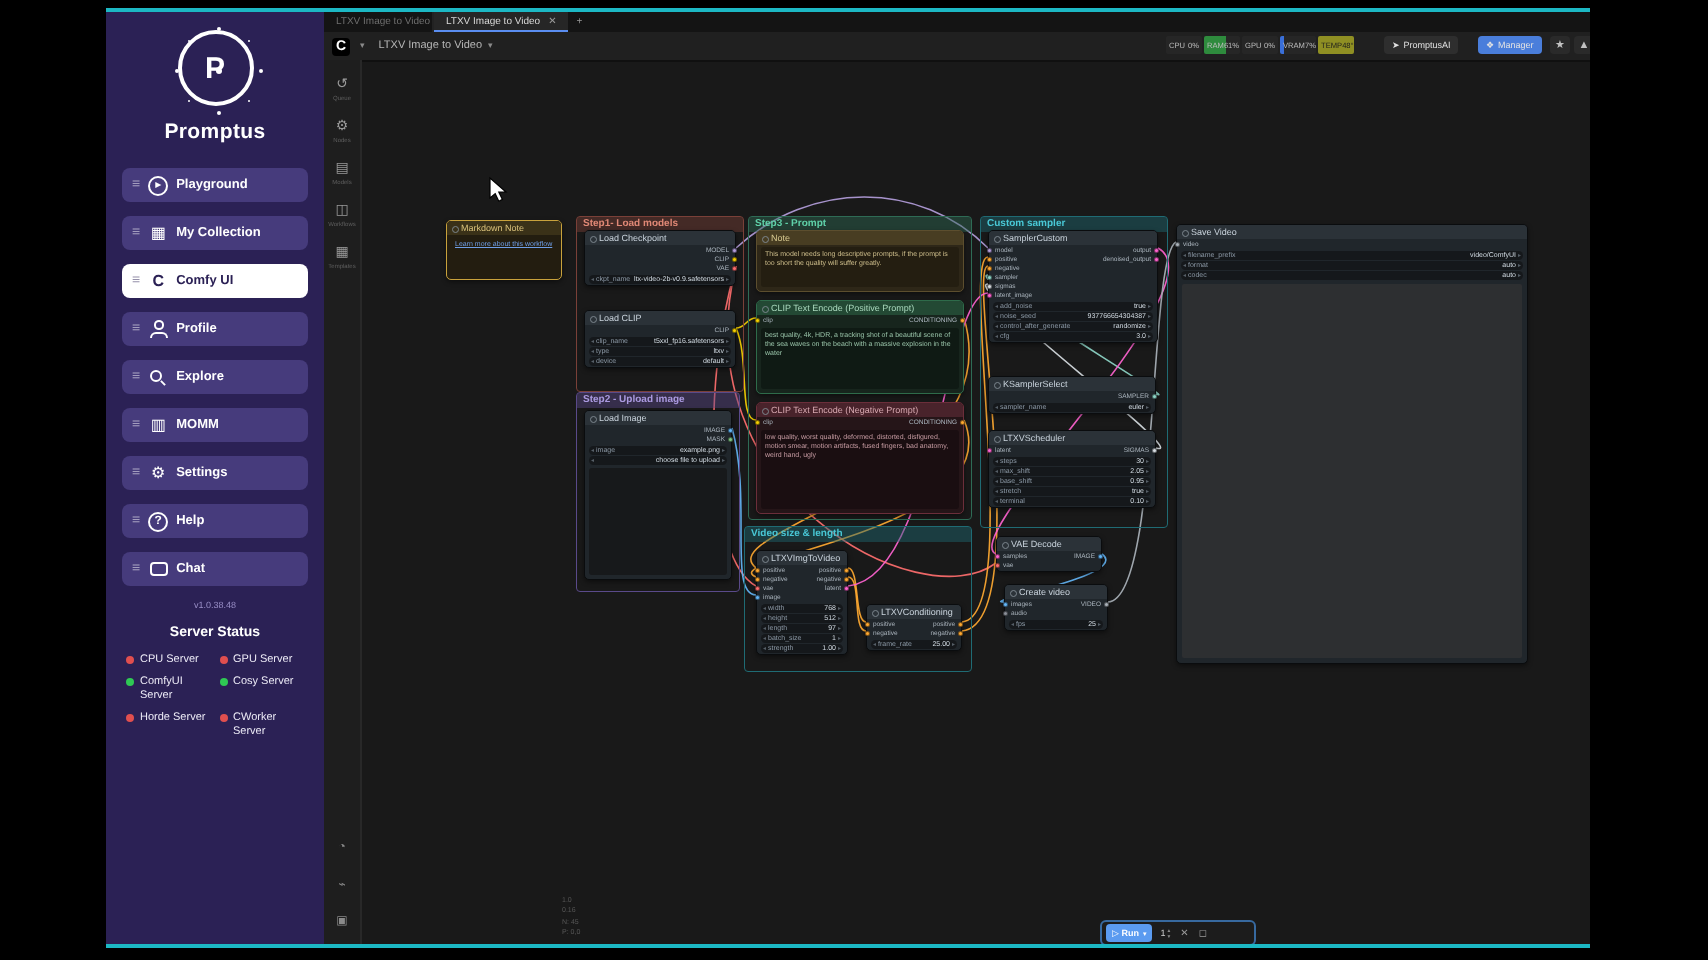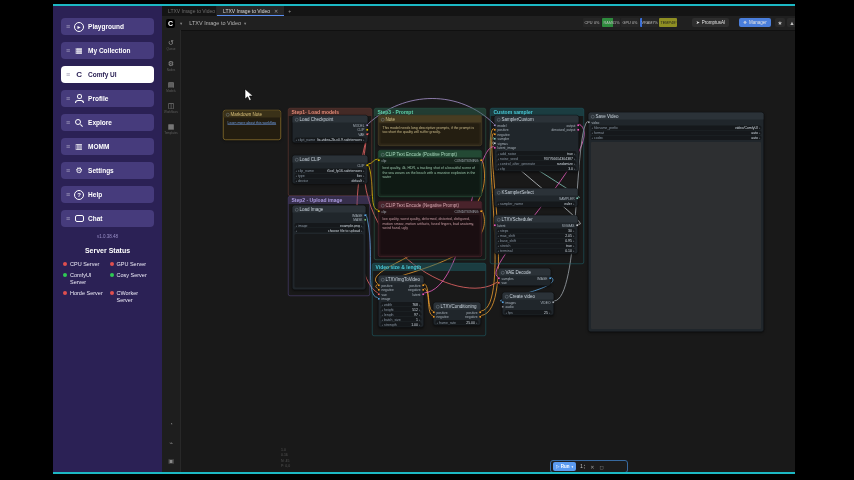--- a/index.html
+++ b/index.html
@@ -130,20 +130,27 @@
   .savepv{margin:3px 5px 5px;background:#2d2f31;border-radius:2px;flex:1}
 
   #cursor{position:absolute;left:191px;top:82px;z-index:60}
 </style>
 </head>
 <body>
 
 <div id="app">
 
   <div id="sidebar">
+    <div class="logo-wrap">
+      <div class="logo">
+          <span class="logo-dots"></span>
+          <span>P</span>
+        </div>
+      <div class="brand">Promptus</div>
+    </div>
     <div class="menu">
       <div class="mitem">
         <span class="handle">≡</span>
         <span class="ic ic-play"></span>
         <span>Playground</span>
       </div>
       <div class="mitem">
         <span class="handle">≡</span>
         <span class="ic ic-grid"></span>
         <span>My Collection</span>

